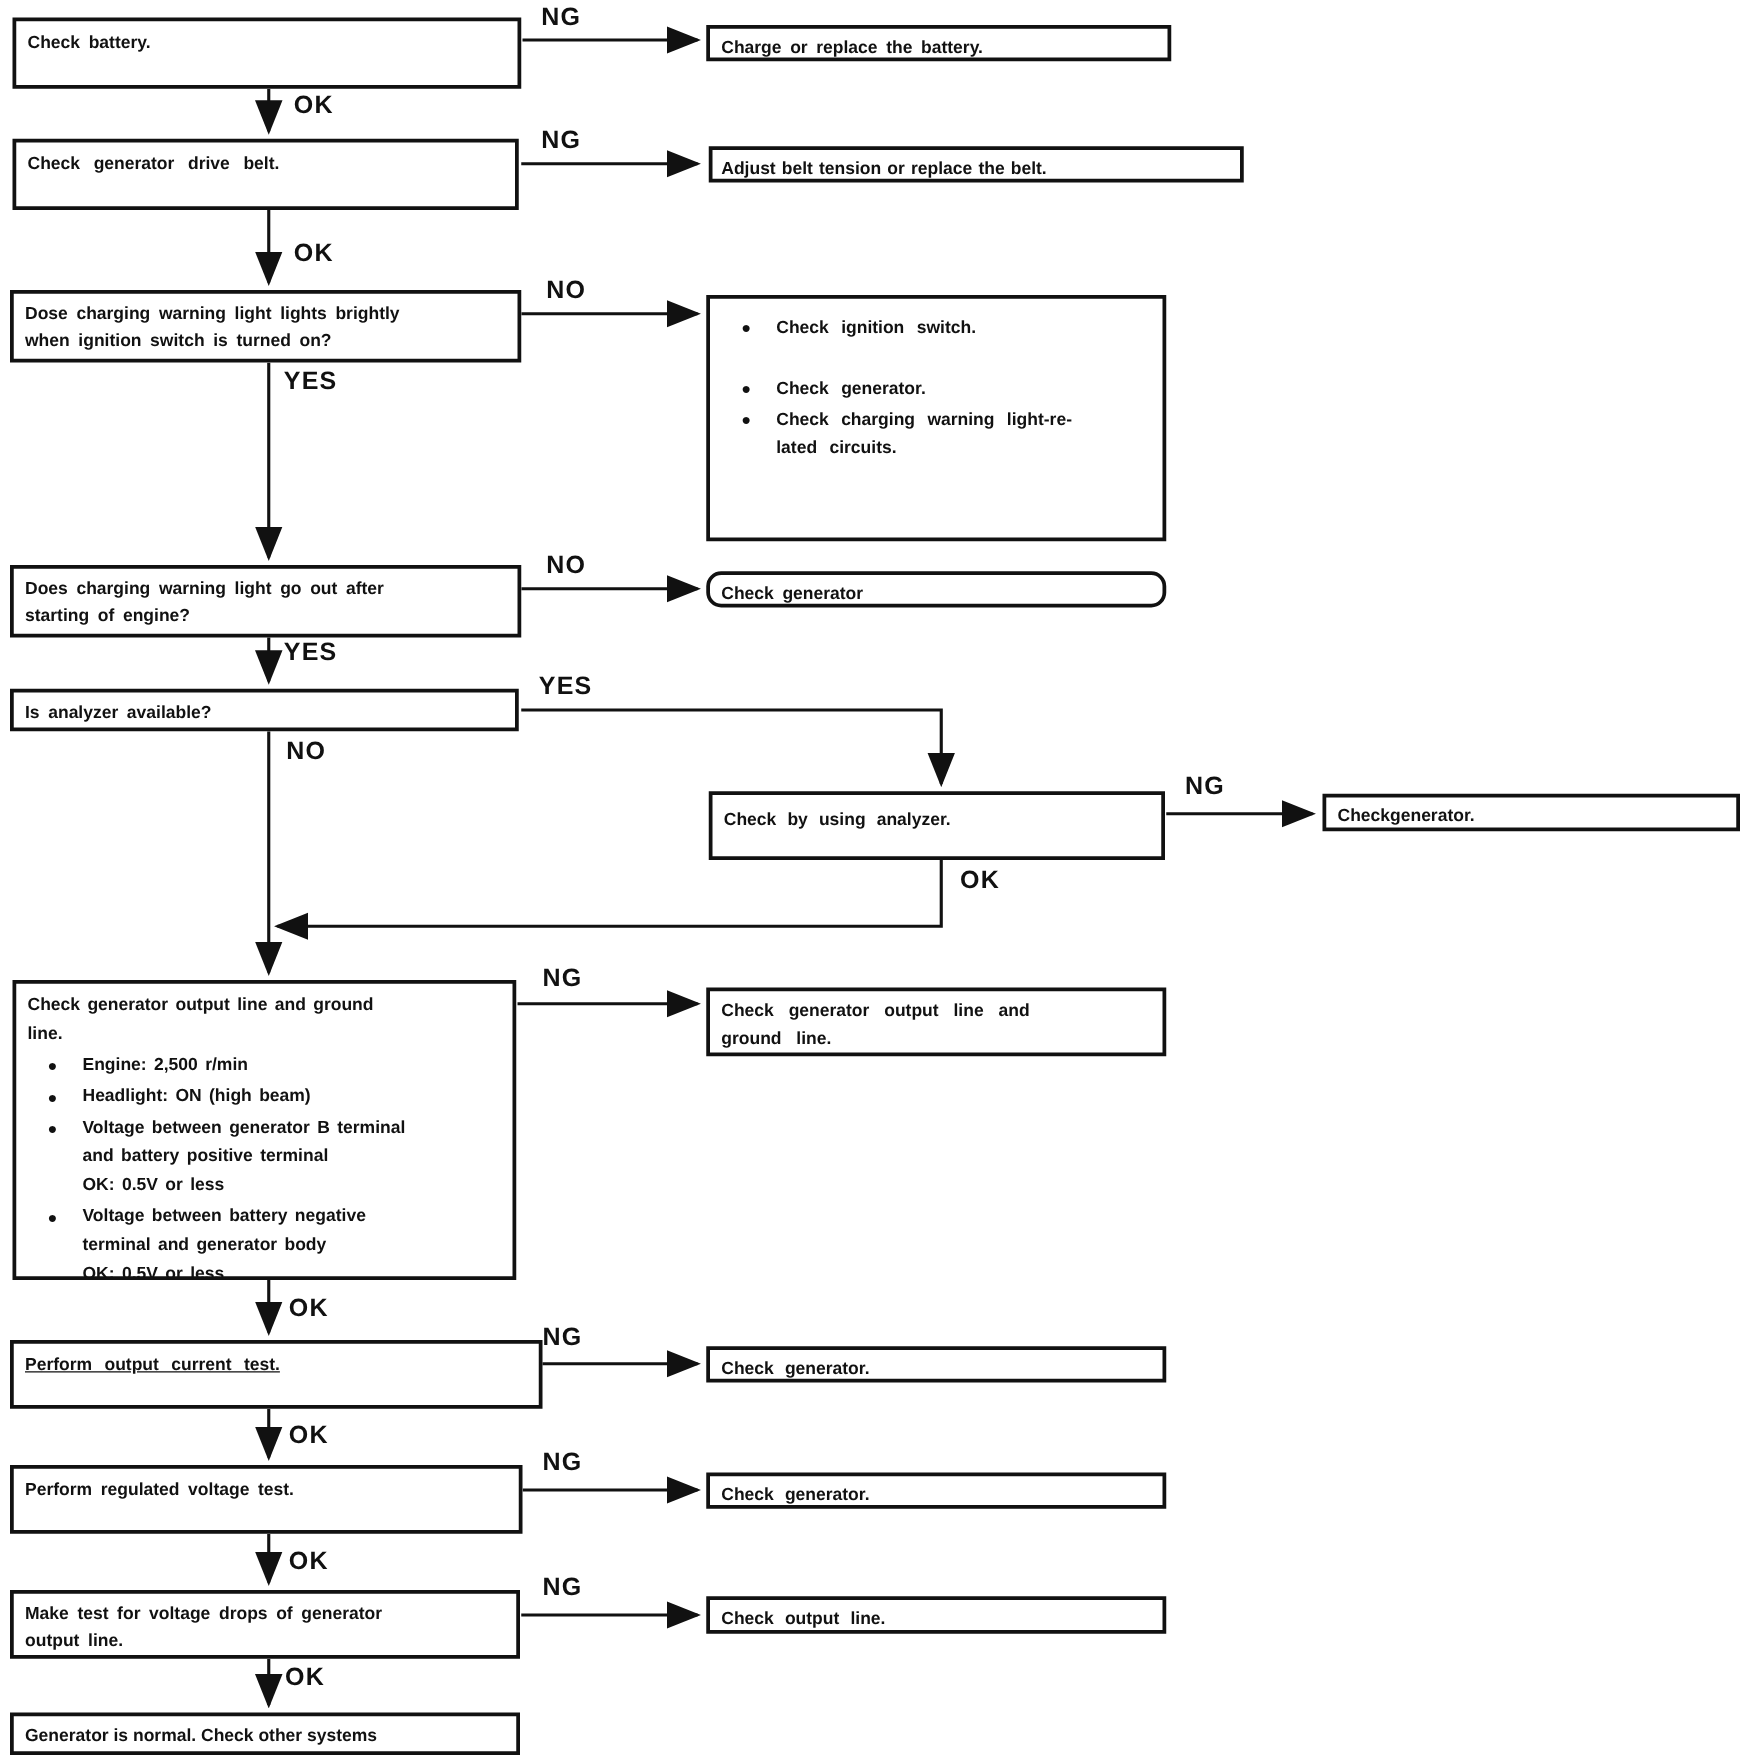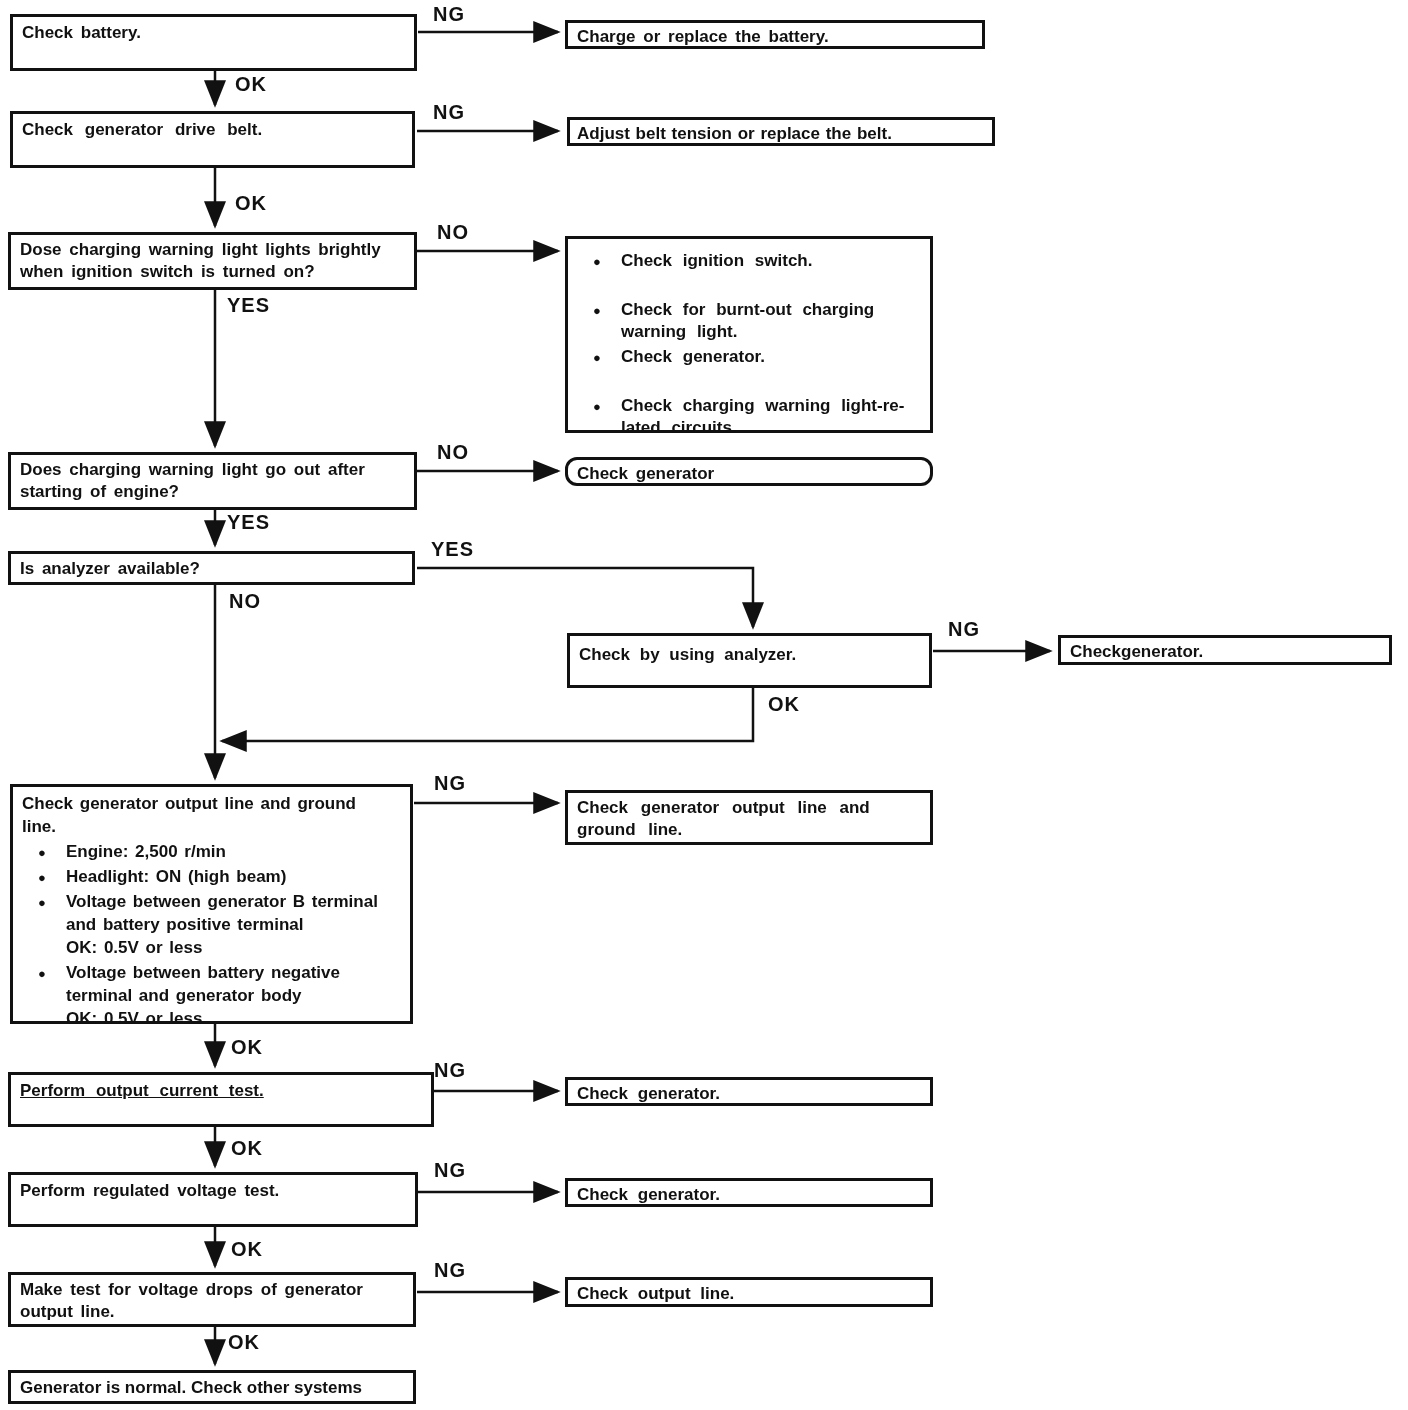--- a/index.html
+++ b/index.html
@@ -12,21 +12,21 @@
     color:#111111;
     overflow:hidden;
   }
   .wires{position:absolute;left:0;top:0;width:1408px;height:1410px;}
   .box{
     position:absolute;
     box-sizing:border-box;
     border:3px solid #111111;
     background:#ffffff;
     font-weight:bold;
-    font-size:17px;
+    font-size:14px;
     line-height:22px;
     padding:5px 9px;
     word-spacing:3px;
   }
   .node-text{white-space:pre-line;display:block;}
   .box ul{
     list-style:none;
     margin:2px 0 0 0;
     padding:0 0 0 44px;
   }
@@ -153,33 +153,31 @@
   </div>
 
   <div class="box" style="left:567px;top:633px;width:365px;height:55px;padding-top:8px;word-spacing:5px;">
     <span class="node-text">Check by using analyzer.</span>
   </div>
 
   <div class="box" style="left:1058px;top:635px;width:334px;height:30px;padding:3px 9px;">
     <span class="node-text">Checkgenerator.</span>
   </div>
 
-  <div class="box" style="left:565px;top:20px;width:420px;height:29px;padding:3px 9px;">
+  <div class="box" style="left:565px;top:20px;width:372px;height:29px;padding:3px 9px;">
     <span class="node-text">Charge or replace the battery.</span>
   </div>
 
   <div class="box" style="left:567px;top:117px;width:428px;height:29px;padding:3px 7px;word-spacing:1px;">
     <span class="node-text">Adjust belt tension or replace the belt.</span>
   </div>
 
   <div class="box" style="left:565px;top:236px;width:368px;height:197px;padding-top:9px;line-height:22px;word-spacing:6px;">
     <ul class="spaced">
         <li>Check ignition switch.</li>
-        <li>Check for burnt-out charging
-warning light.</li>
         <li>Check generator.</li>
         <li>Check charging warning light-re-
 lated circuits.</li>
       </ul>
   </div>
 
   <div class="box" style="left:565px;top:457px;width:368px;height:29px;padding:3px 9px;border-radius:12px;">
     <span class="node-text">Check generator</span>
   </div>
 

